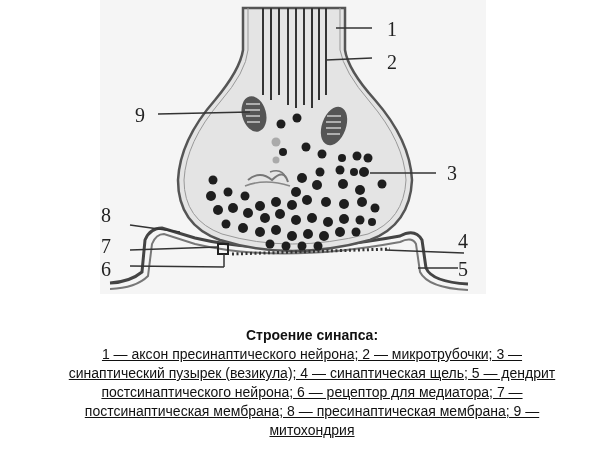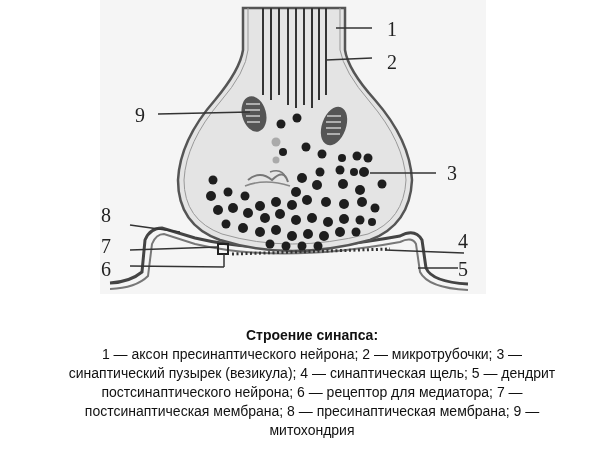--- a/index.html
+++ b/index.html
@@ -5,21 +5,21 @@
     html, body { margin: 0; padding: 0; background: #ffffff; }
     body { width: 600px; height: 450px; position: relative; overflow: hidden;
            font-family: "Liberation Sans", sans-serif; }
     .figure { position: absolute; left: 100px; top: 0; width: 386px; height: 294px;
               background: #f5f5f5; }
     .figure svg { width: 386px; height: 294px; display: block; }
     .lbl { font-family: "Liberation Serif", serif; font-size: 20px; fill: #222; }
     .caption { position: absolute; left: 0; top: 326px; width: 540px; text-align: center;
                color: #111; font-size: 14px; line-height: 19px; margin-left: 42px; }
     .caption-title { font-weight: bold; display: block; }
-    .caption-body { display: block; padding: 0 12px; }
+    .caption-body { display: block; padding: 0 12px; text-decoration: underline; }
   </style>
 </head>
 <body>
 
 <div class="figure">
   <svg viewBox="0 0 386 294">
 
     <g>
       <path d="M10,283 Q30,282 42,272 L45,240 Q50,228 62,228 L95,238 Q180,258 300,236 Q315,228 322,240 L326,268 Q332,282 368,284" fill="none" stroke="#444" stroke-width="3"></path>
       <path d="M10,289 Q36,288 48,276 L52,244 Q56,234 64,234 L95,244 Q180,264 300,242 Q312,236 316,244 L320,272 Q328,288 368,290" fill="none" stroke="#777" stroke-width="2"></path>

